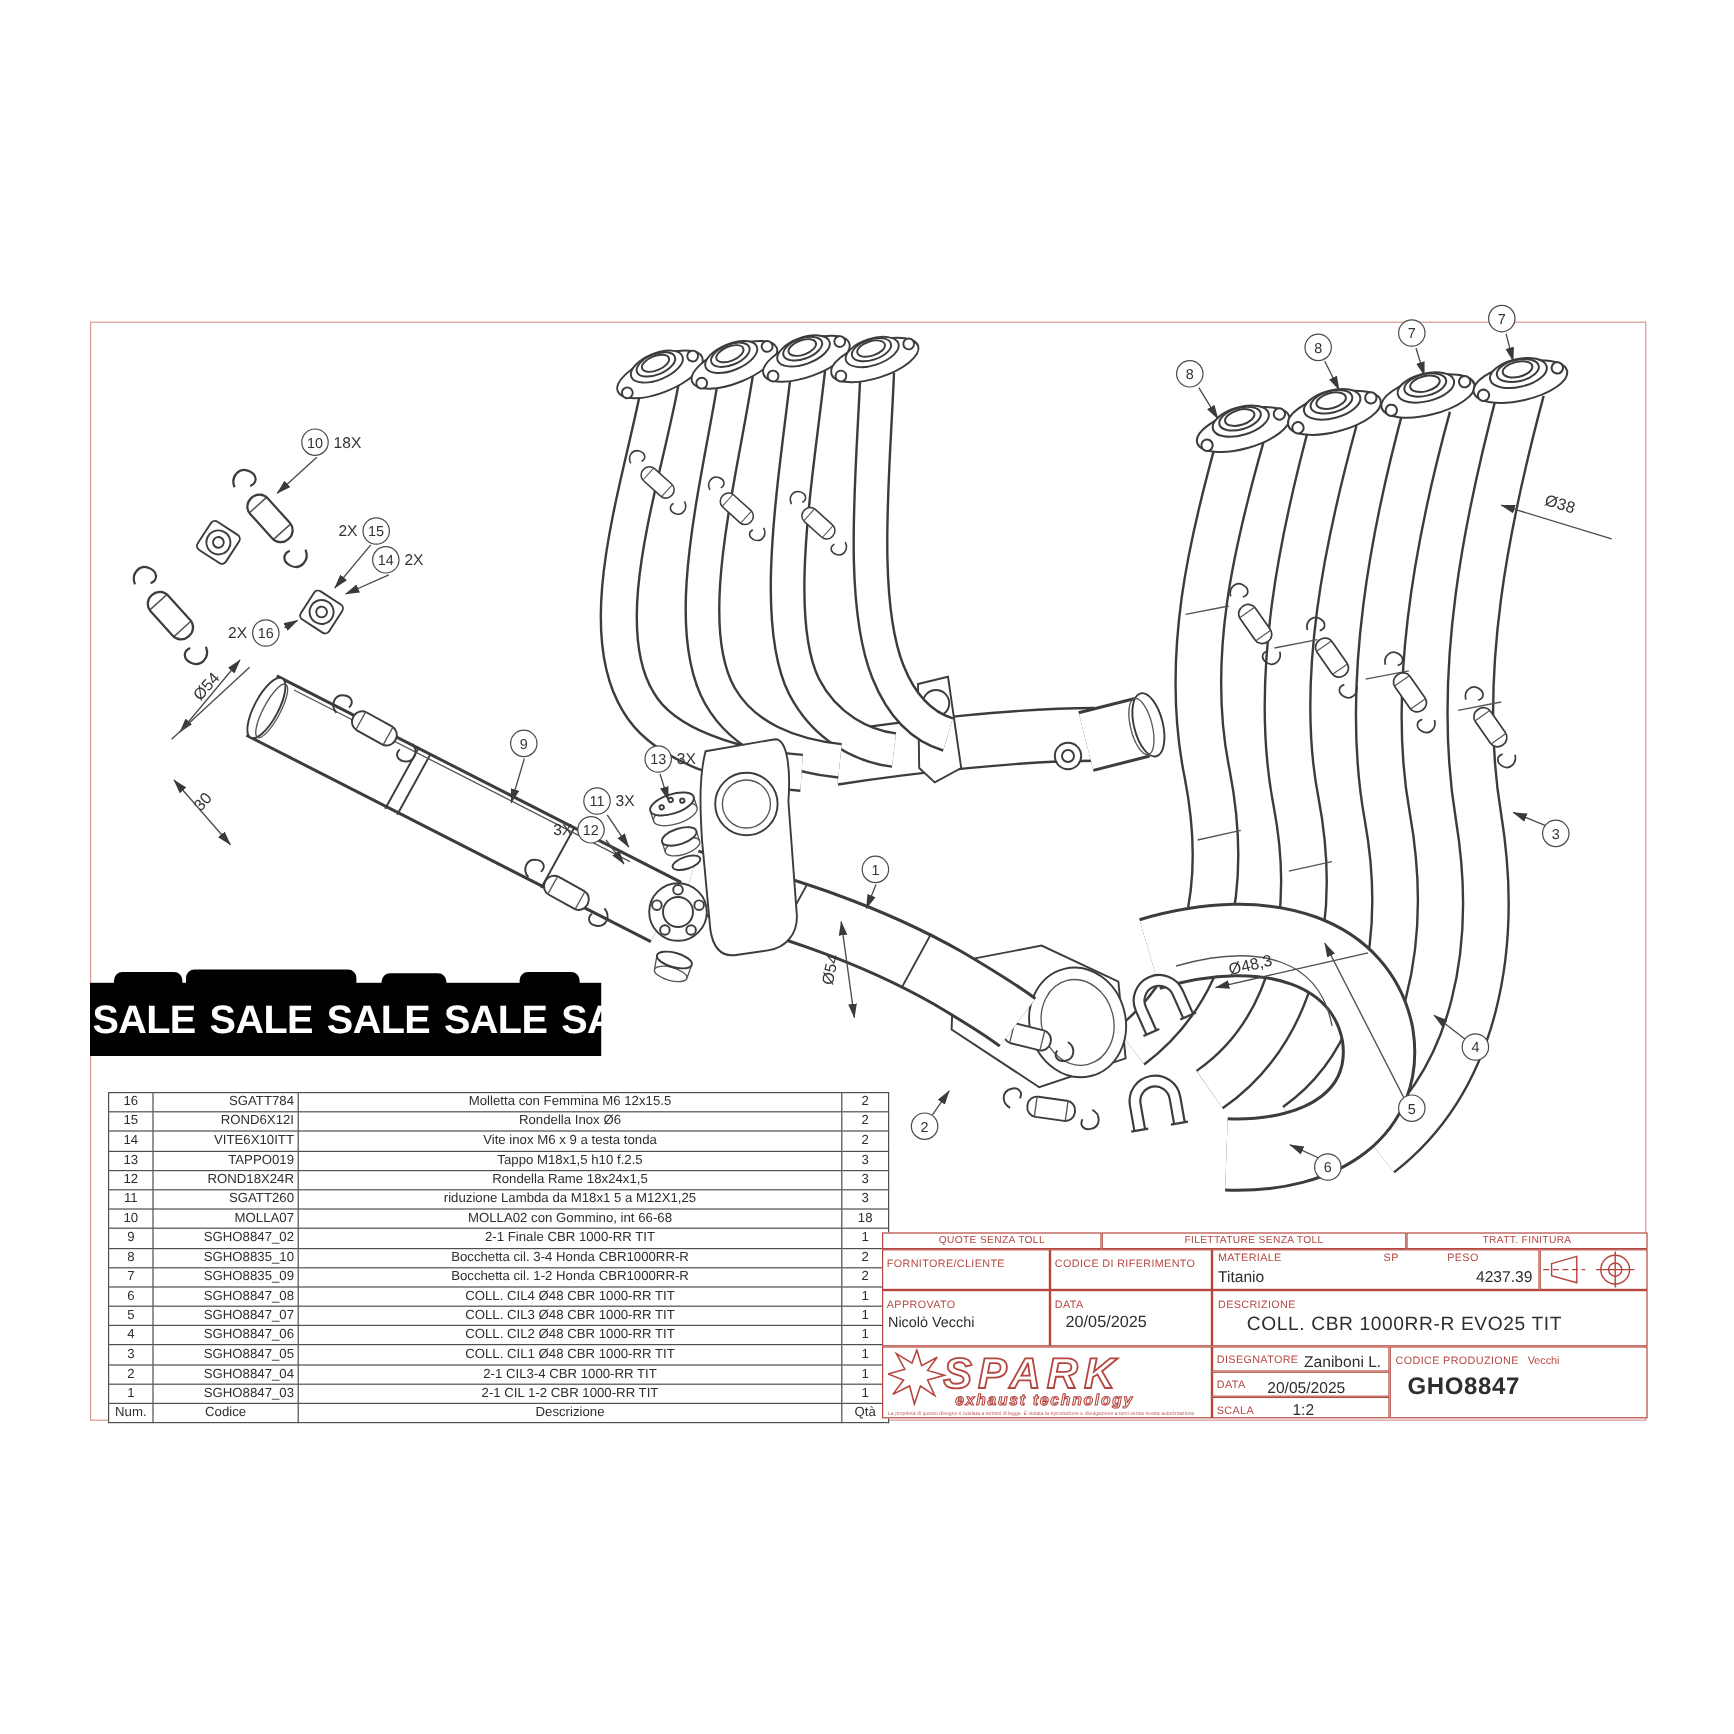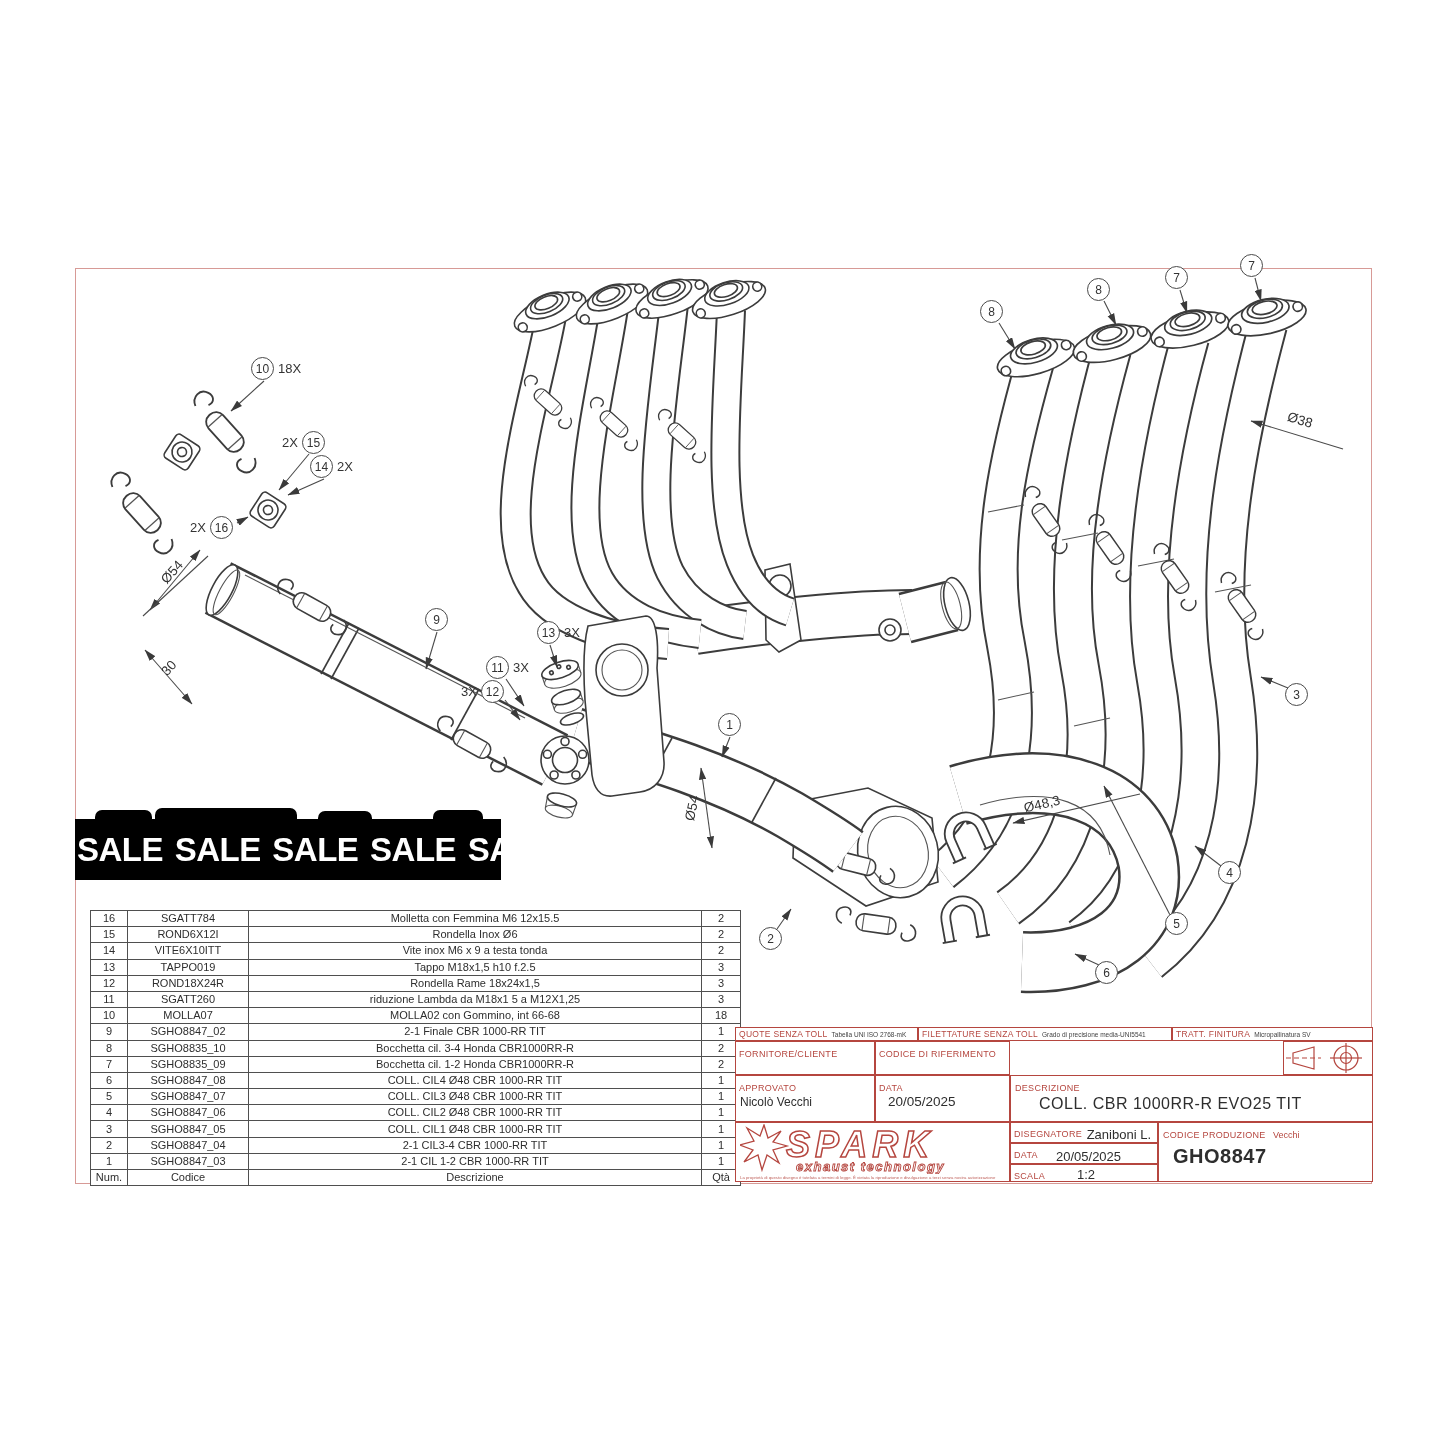--- a/index.html
+++ b/index.html
@@ -28,26 +28,26 @@
   #salebar{position:absolute;left:0;top:13px;width:426px;height:61px;background:#000;
            display:flex;align-items:center;}
   #saletext{color:#fff;font-weight:800;font-size:33px;letter-spacing:-0.5px;word-spacing:3px;
             white-space:nowrap;padding-left:2px;}
   
   #ptable{position:absolute;left:90px;top:910px;border-collapse:collapse;table-layout:fixed;
           background:#fff;}
   #ptable td{border:1px solid #4f4f4f;font-size:11px;color:#2e2e2e;height:15.2px;
              padding:0 3px;line-height:1;white-space:nowrap;overflow:hidden;}
   #ptable td.cnum{width:30px;text-align:center;}
-  #ptable td.ccode{width:114px;text-align:center;}
+  #ptable td.ccode{width:114px;text-align:right;}
   #ptable td.cdesc{width:446px;text-align:center;}
   #ptable td.cqty{width:32px;text-align:center;}
   
   #tblock{position:absolute;left:735px;top:1027px;width:638px;height:155px;}
-  .cell{position:absolute;border:1px solid #b5463f;box-sizing:border-box;background:#fff;}
+  .cell{position:absolute;border:1px solid #b5463f;box-sizing:border-box;background:#fff;flex-direction:column;}
   .rlab{color:#b5463f;font-size:9px;letter-spacing:0.3px;white-space:nowrap;}
   .rlab.sm{font-size:8.5px;}
   .blk{color:#2e2e2e;}
   .note{color:#3f3f3f;font-size:6.5px;white-space:nowrap;}
   .fineprint{position:absolute;left:4px;bottom:1px;font-size:4.3px;color:#c0635d;
              white-space:nowrap;overflow:hidden;width:97%;}
 </style>
 </head>
 <body>
 
@@ -443,20 +443,27 @@
       <span class="rlab sm">TRATT. FINITURA</span>
       <span class="note">Micropallinatura SV</span>
     </div>
 
     <div class="cell" style="left:0;top:14px;width:140px;height:34px;padding:1px 3px">
       <span class="rlab">FORNITORE/CLIENTE</span>
     </div>
     <div class="cell" style="left:140px;top:14px;width:135px;height:34px;padding:1px 3px">
       <span class="rlab">CODICE DI RIFERIMENTO</span>
     </div>
+    <div class="cell" style="left:275px;top:14px;width:273px;height:34px;padding:1px 4px">
+      <span class="rlab" style="position:absolute;left:4px;top:1px">MATERIALE</span>
+      <span class="rlab" style="position:absolute;left:142px;top:1px">SP</span>
+      <span class="rlab" style="position:absolute;left:195px;top:1px">PESO</span>
+      <span class="blk" style="position:absolute;left:4px;bottom:3px;font-size:13px">Titanio</span>
+      <span class="blk" style="position:absolute;right:5px;bottom:3px;font-size:13px">4237.39</span>
+    </div>
     <div class="cell" style="left:548px;top:14px;width:90px;height:34px">
       <svg width="88" height="32" viewBox="0 0 88 32">
         <g fill="none" stroke="#b5463f" stroke-width="1.2">
           <path d="M9,11 L30,5 L30,27 L9,21 Z"></path>
           <line x1="2" y1="16" x2="37" y2="16" stroke-dasharray="5 3"></line>
           <circle cx="62" cy="16" r="12"></circle>
           <circle cx="62" cy="16" r="5.5"></circle>
           <line x1="46" y1="16" x2="78" y2="16"></line>
           <line x1="62" y1="1" x2="62" y2="31"></line>
         </g>

